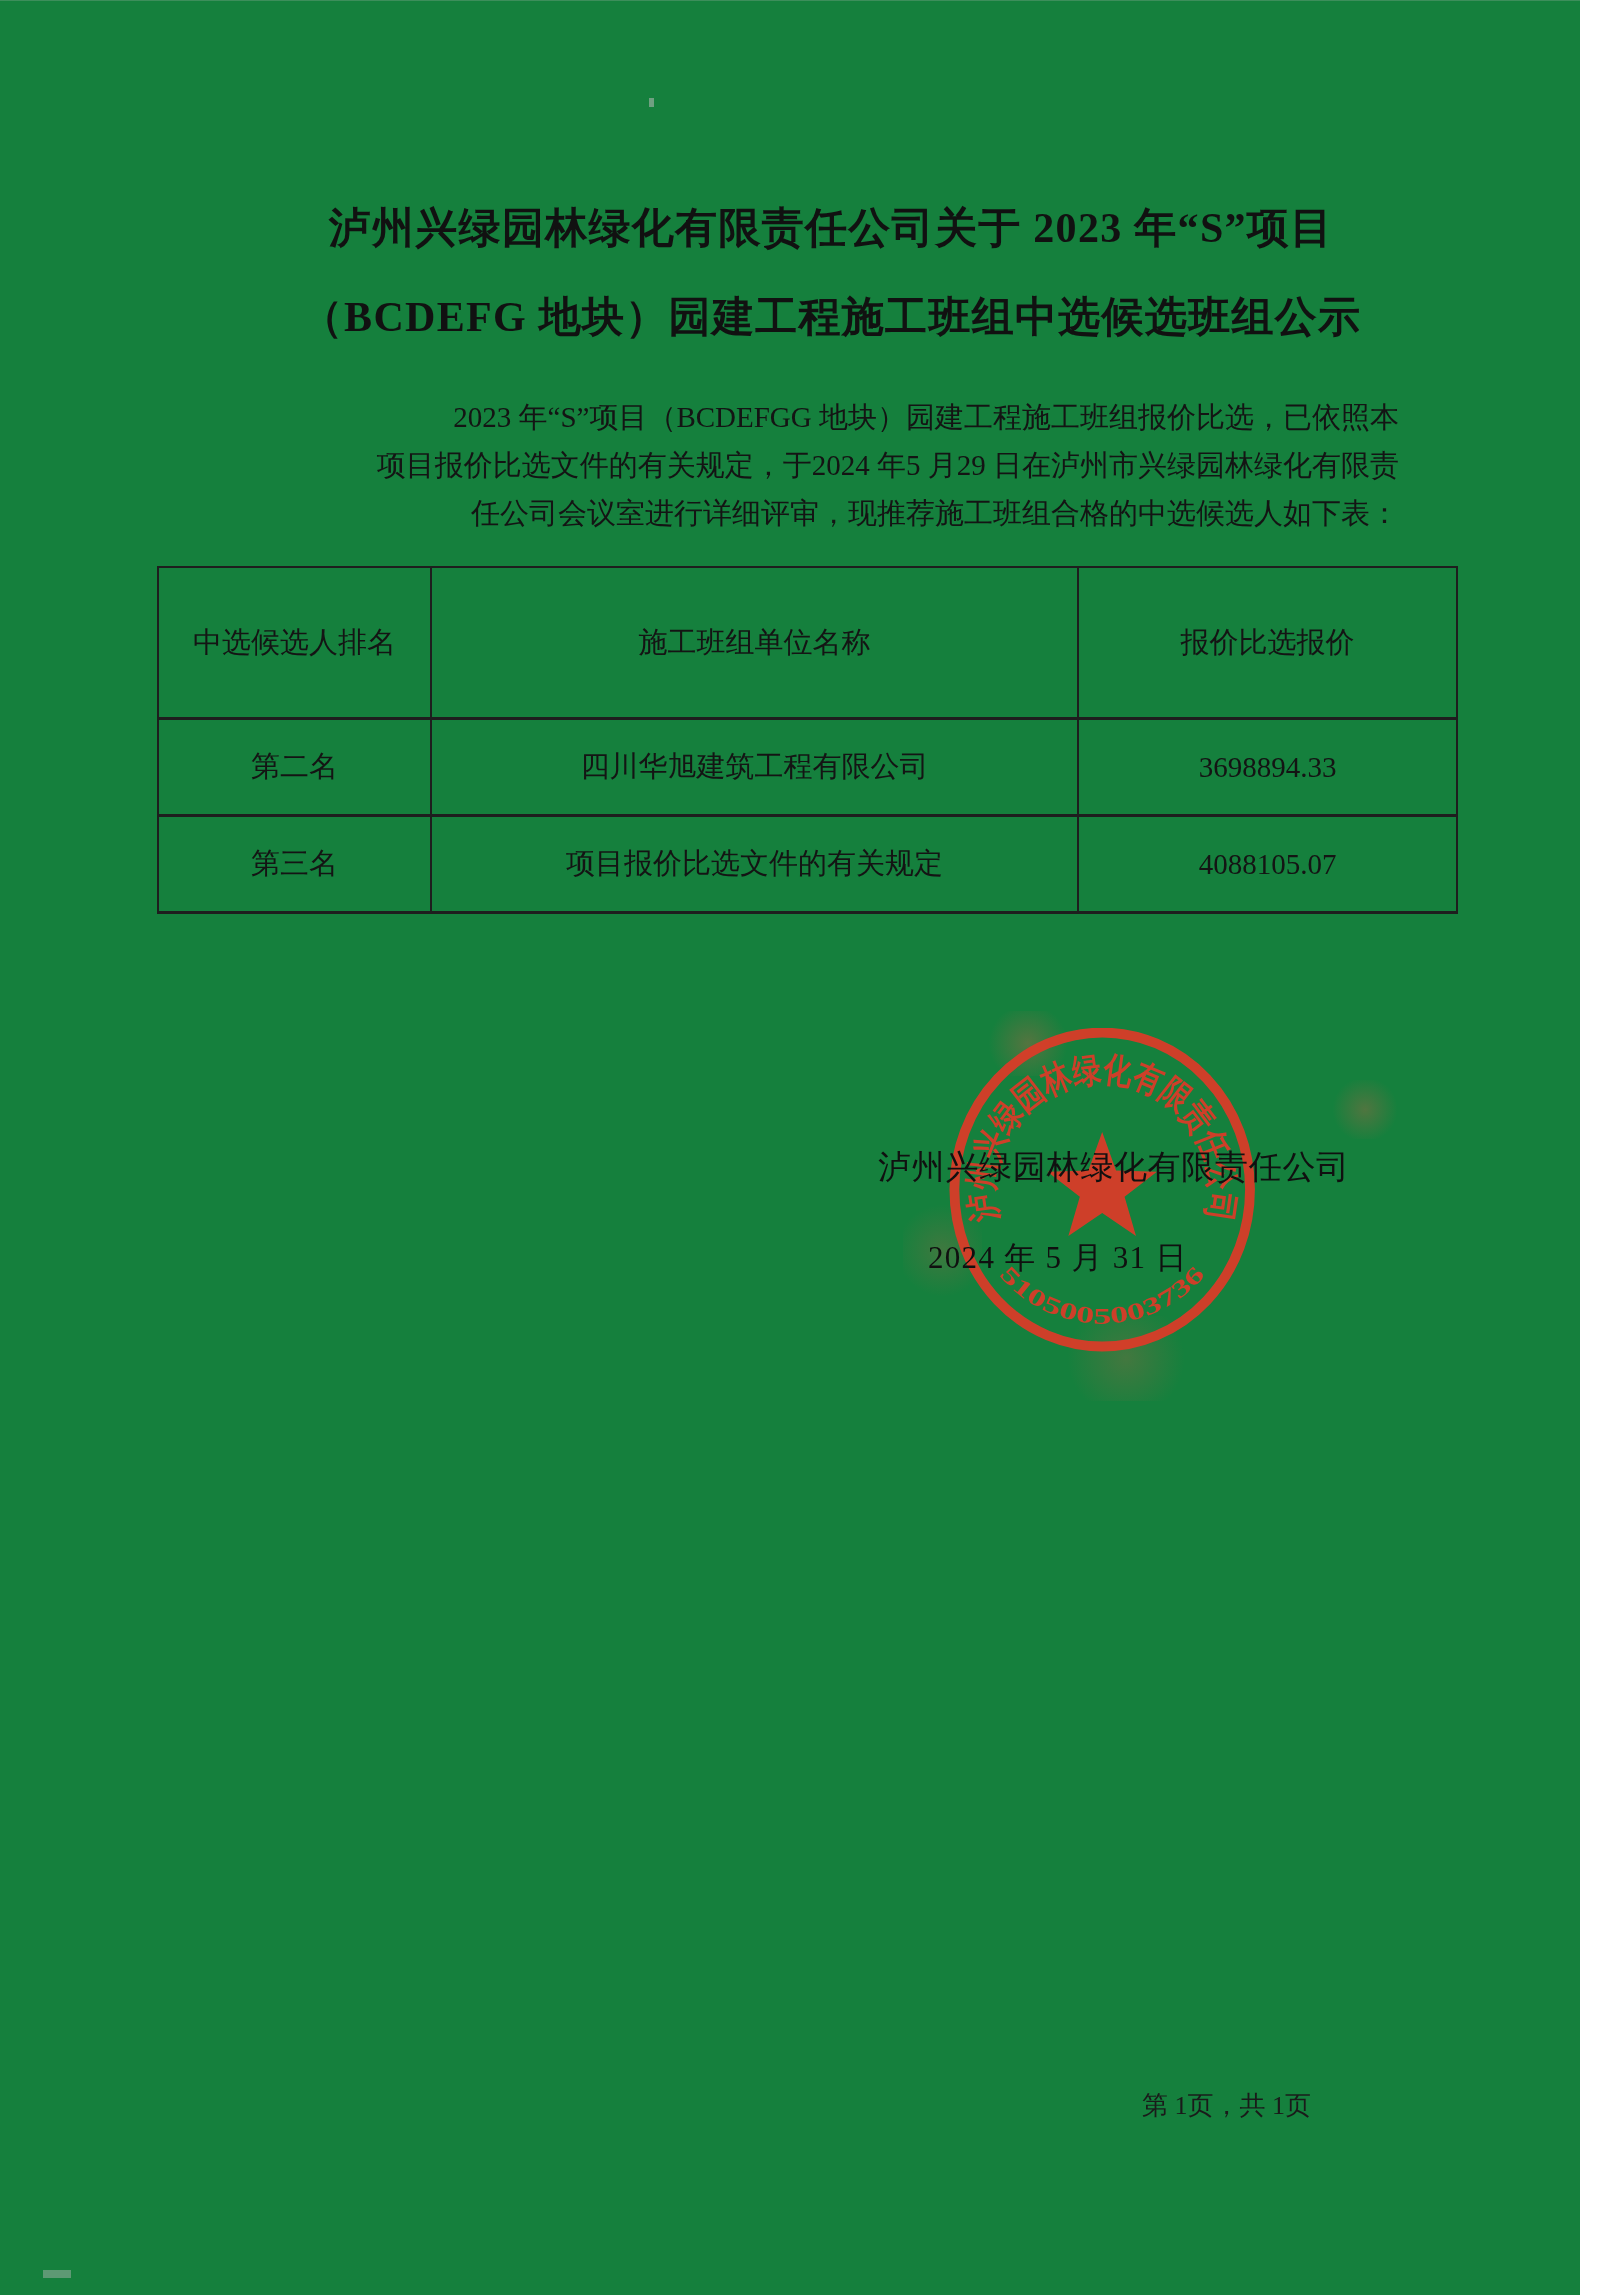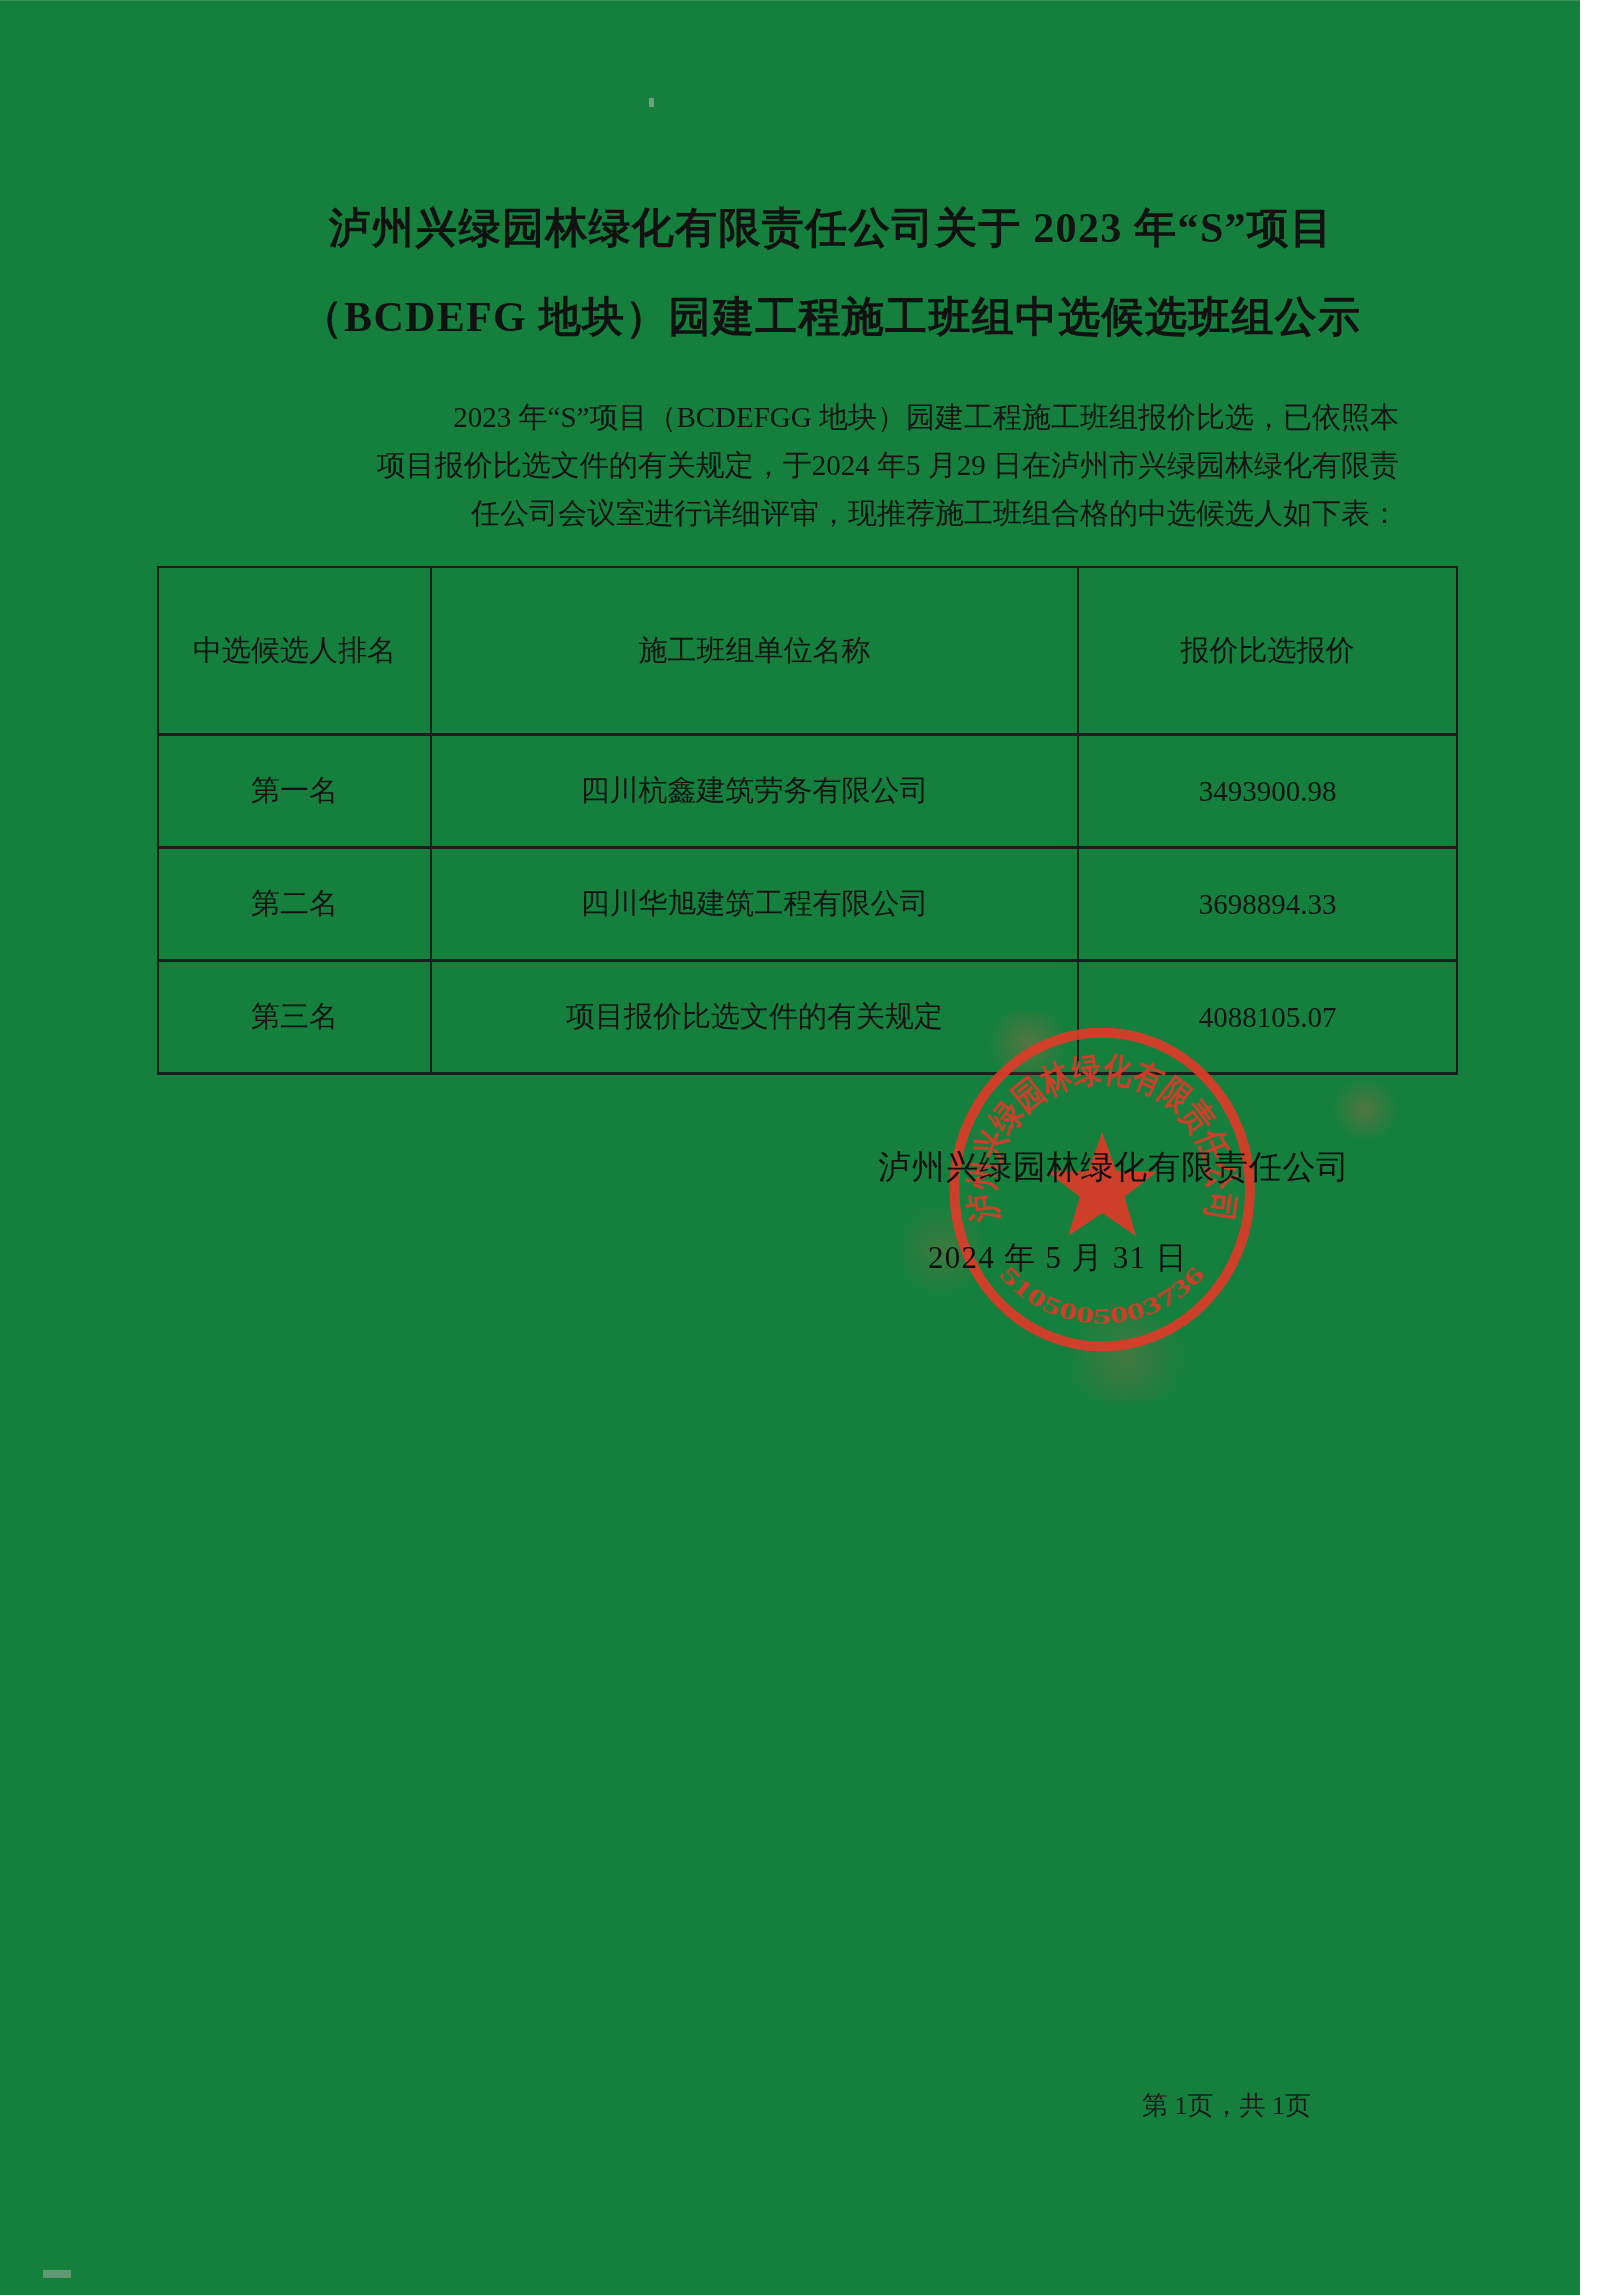--- a/index.html
+++ b/index.html
@@ -34,21 +34,21 @@
     border-collapse:collapse;
     table-layout:fixed;
     border:2.6px solid #1e1e1e;
   }
   table.result th, table.result td{
     border:2px solid #1e1e1e;
     border-bottom-width:3.3px;
     text-align:center;vertical-align:middle;
     font-size:29px;font-weight:normal;
     color:#141414;
-    padding:8px;
+    padding:0;
   }
   table.result th{height:149px;}
   table.result td{height:94px;}
   col.c1{width:273px;} col.c2{width:647px;} col.c3{width:379px;}
   .sig-company{
     position:absolute;left:878px;top:1145px;
     font-size:33px;letter-spacing:0.7px;color:#101010;
     white-space:nowrap;
   }
   .sig-date{
@@ -96,25 +96,20 @@
       </colgroup>
     <thead>
       <tr>
         <th>中选候选人排名</th>
         <th>施工班组单位名称</th>
         <th>报价比选报价</th>
       </tr>
     </thead>
     <tbody>
       <tr>
-        <td>第一名</td>
-        <td>四川杭鑫建筑劳务有限公司</td>
-        <td>3493900.98</td>
-      </tr>
-      <tr>
         <td>第二名</td>
         <td>四川华旭建筑工程有限公司</td>
         <td>3698894.33</td>
       </tr>
       <tr>
         <td>第三名</td>
         <td>项目报价比选文件的有关规定</td>
         <td>4088105.07</td>
       </tr>
     </tbody>

